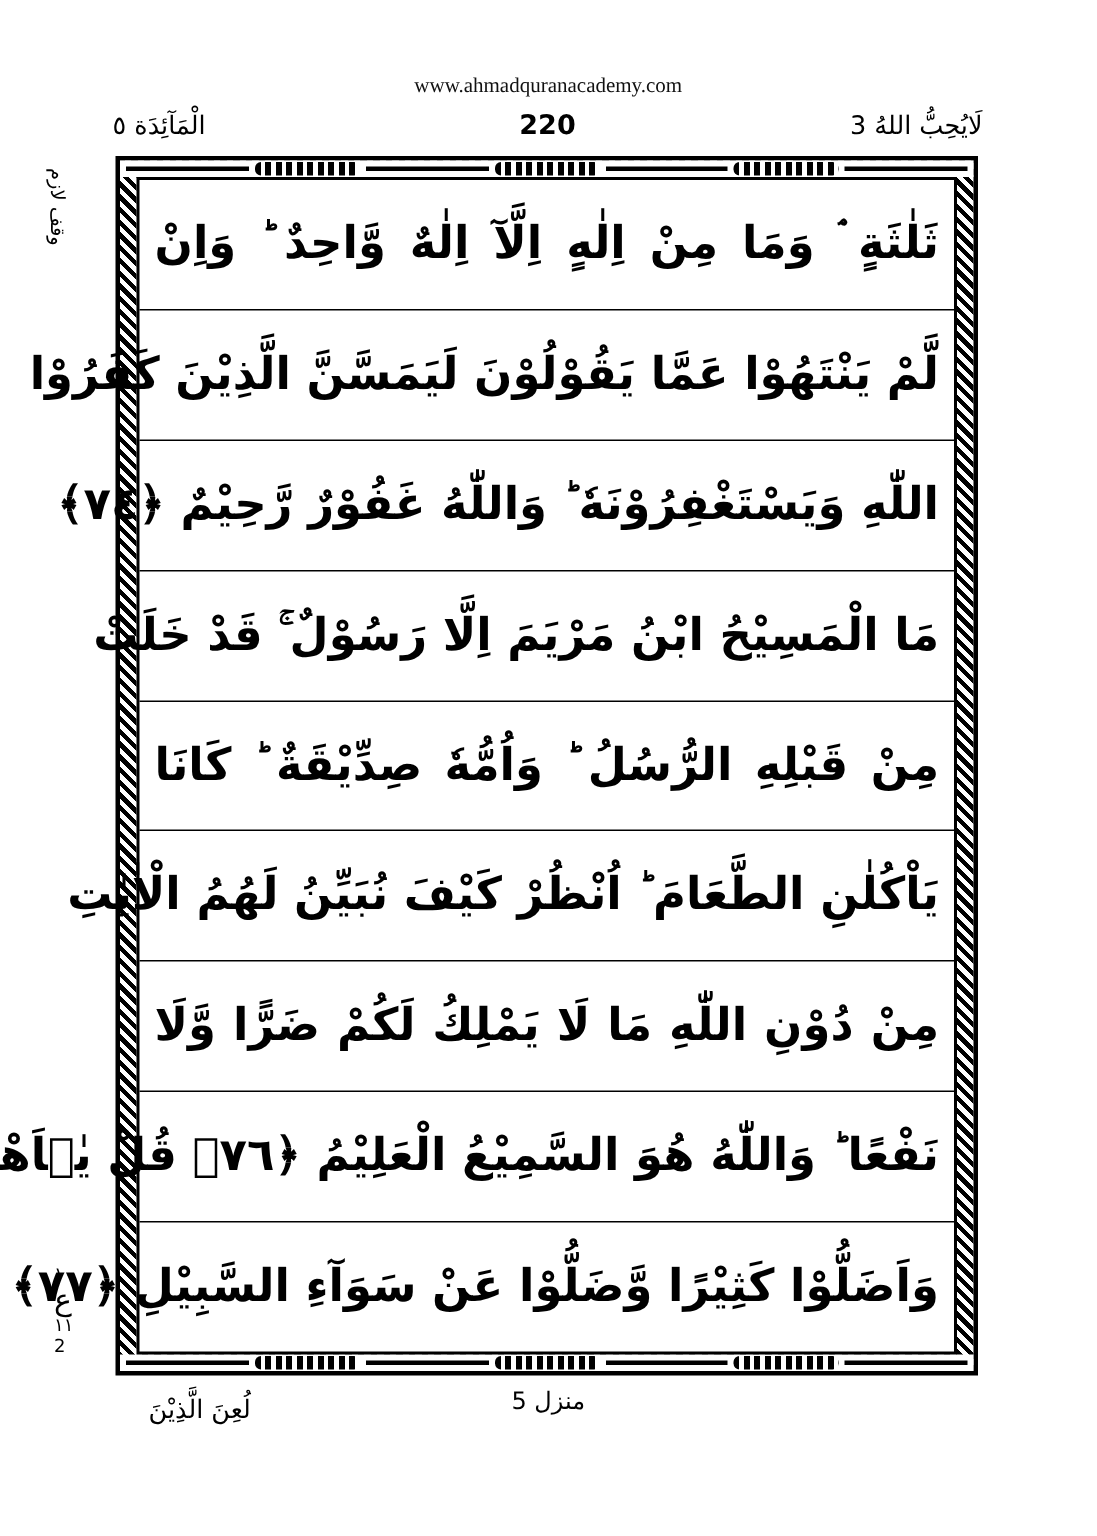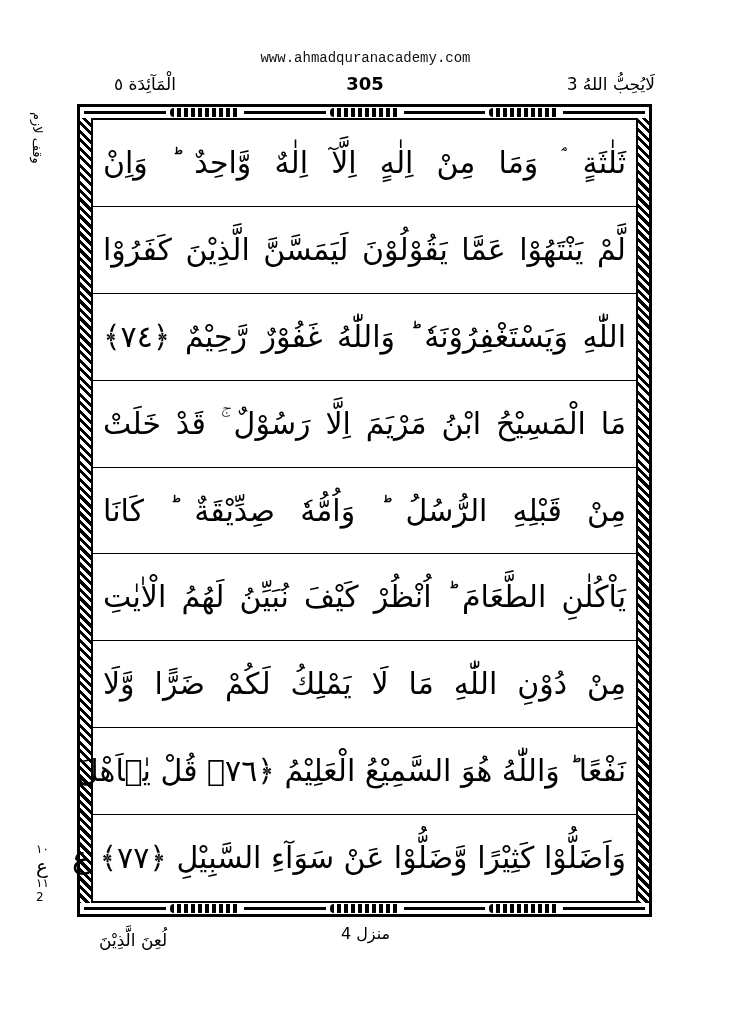--- a/index.html
+++ b/index.html
@@ -1,47 +1,47 @@
 <!DOCTYPE html>
 <html><head>
 <meta charset="utf-8">
 <style>
   html, body { margin: 0; padding: 0; background: #ffffff; }
   body { width: 731px; height: 1024px; position: relative; overflow: hidden; font-family: "DejaVu Sans", sans-serif; color: #000; }
-  .site-url { position: absolute; top: 50px; left: 0; width: 731px; text-align: center; font-family: Liberation Mono, monospace; font-size: 14px; color: #111; }
+  .site-url { position: absolute; top: 50px; left: 0; width: 731px; text-align: center; font-family: Liberation Serif, serif; font-size: 14px; color: #111; }
   .header-row { position: absolute; top: 72px; left: 75px; width: 580px; height: 26px; }
   .hdr { position: absolute; top: 0; font-family: "DejaVu Sans", sans-serif; font-size: 17px; direction: rtl; line-height: 24px; }
   .hdr-right { right: 0; }
   .hdr-center { left: 0; width: 100%; text-align: center; font-size: 18px; font-weight: bold; direction: ltr; }
-  .hdr-left { left: 0; margin-left: 39px; }
+  .hdr-left { left: 0; }
   .frame { position: absolute; left: 77px; top: 104px; width: 575px; height: 813px; box-sizing: border-box; border: 3px solid #000; background:
     repeating-linear-gradient(45deg, #000 0 3px, #fff 3px 6px); }
   .frame-inner-border { position: absolute; left: 11px; top: 11px; right: 11px; bottom: 11px; background: #fff; border: 2px solid #000; box-sizing: border-box; }
   .frame-band-top, .frame-band-bottom { position: absolute; left: 0; right: 0; height: 11px; background: #fff; display: flex; align-items: center; }
   .frame-band-top { top: 0; } .frame-band-bottom { bottom: 0; }
   .band-line { flex: 1; height: 3px; background: #000; margin: 0 4px; }
   .band-orn { width: 70px; height: 9px; background: repeating-linear-gradient(90deg, #000 0 4px, #fff 4px 7px); border-radius: 4px; }
   .rows { position: absolute; left: 0; top: 0; right: 0; bottom: 0; display: flex; flex-direction: column; }
   .row { flex: 1; border-bottom: 1px solid #000; display: flex; align-items: center; justify-content: center; direction: rtl; padding: 0 10px; }
   .row:last-child { border-bottom: none; }
-  .row-text { font-family: "DejaVu Sans", sans-serif; font-size: 30px; font-weight: normal; white-space: nowrap; text-align: justify; width: 100%; text-align-last: justify; line-height: 1; }
+  .row-text { font-family: "DejaVu Sans", sans-serif; font-size: 30px; font-weight: bold; white-space: nowrap; text-align: justify; width: 100%; text-align-last: justify; line-height: 1; }
   .margin-note { position: absolute; font-family: "DejaVu Sans", sans-serif; font-size: 13px; writing-mode: vertical-rl; color: #000; }
   .margin-top { left: 30px; top: 112px; }
   .margin-bottom { left: 36px; top: 842px; writing-mode: horizontal-tb; font-size: 12px; text-align: left; width: 22px; line-height: 14px; }
   .footer-left { position: absolute; left: 99px; top: 930px; font-size: 17px; direction: rtl; }
   .footer-center { position: absolute; left: 0; width: 731px; top: 924px; text-align: center; font-size: 16px; direction: rtl; }
 </style>
 </head>
 <body>
 
 <div class="site-url">www.ahmadquranacademy.com</div>
 
 <div class="header-row">
   <span class="hdr hdr-right">لَايُحِبُّ اللهُ 3</span>
-  <span class="hdr hdr-center">305</span>
+  <span class="hdr hdr-center">220</span>
   <span class="hdr hdr-left">الْمَآئِدَة ٥</span>
 </div>
 
 <div class="margin-note margin-top">وقف لازم</div>
 <div class="margin-note margin-bottom">
   <div>١٠</div>
   <div style="font-size:20px;line-height:20px;">ع</div>
   <div>١١</div>
   <div>2</div>
 </div>
@@ -92,13 +92,13 @@
           <span class="row-text">نَفْعًا ؕ وَاللّٰهُ هُوَ السَّمِيْعُ الْعَلِيْمُ ﴿٧٦﴾ قُلْ يٰۤاَهْلَ</span>
         </div>
       <div class="row">
           <span class="row-text">وَاَضَلُّوْا كَثِيْرًا وَّضَلُّوْا عَنْ سَوَآءِ السَّبِيْلِ ﴿٧٧﴾ ع</span>
         </div>
     </div>
   </div>
 </div>
 
 <div class="footer-left">لُعِنَ الَّذِيْنَ</div>
-<div class="footer-center">منزل 4</div>
+<div class="footer-center">منزل 5</div>
 
 </body></html>

